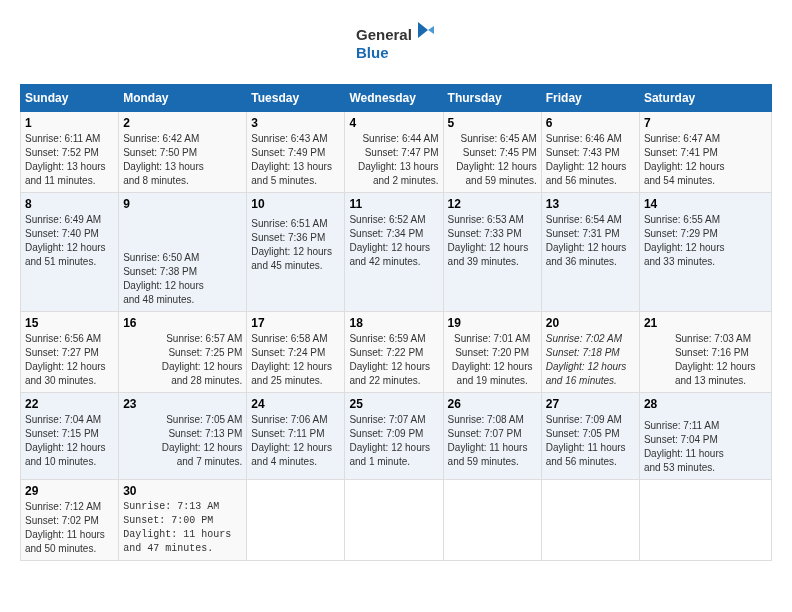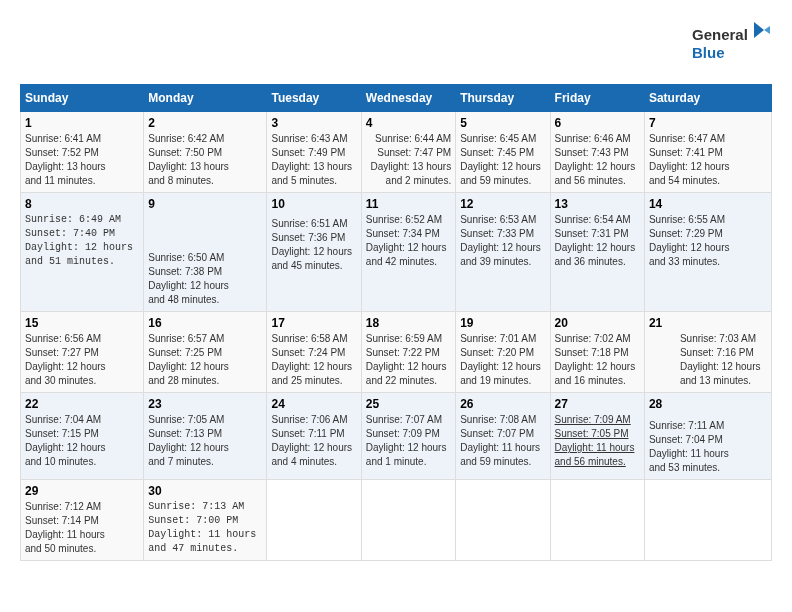--- a/index.html
+++ b/index.html
@@ -5,21 +5,21 @@
     * { box-sizing: border-box; margin: 0; padding: 0; }
     body {
       font-family: Arial, sans-serif;
       background: #fff;
       width: 792px;
       min-height: 612px;
       padding: 20px;
     }
     .header-area {
       display: flex;
-      justify-content: flex-end;
+      justify-content: center;
       align-items: flex-start;
       margin-bottom: 16px;
     }
     .logo {
       display: flex;
       align-items: center;
       gap: 4px;
     }
     .title-area {
       text-align: right;
@@ -106,21 +106,21 @@
         <th>Wednesday</th>
         <th>Thursday</th>
         <th>Friday</th>
         <th>Saturday</th>
       </tr>
   </thead>
   <tbody id="calendar-body">
   <tr>
         <td>
           <div class="day-number">1</div>
-          <div class="day-info" style="white-space: pre-line;">Sunrise: 6:41 AM
+          <div class="day-info" style="white-space: pre-line;">Sunrise: 6:11 AM
 Sunset: 7:52 PM
 Daylight: 13 hours
 and 11 minutes.</div>
         </td>
         <td>
           <div class="day-number">2</div>
           <div class="day-info" style="white-space: pre-line;">Sunrise: 6:42 AM
 Sunset: 7:50 PM
 Daylight: 13 hours
 and 8 minutes.</div>
@@ -134,21 +134,21 @@
         </td>
         <td>
           <div class="day-number">4</div>
           <div class="day-info" style="white-space: pre-line; text-align: right;">Sunrise: 6:44 AM
 Sunset: 7:47 PM
 Daylight: 13 hours
 and 2 minutes.</div>
         </td>
         <td>
           <div class="day-number">5</div>
-          <div class="day-info" style="white-space: pre-line;">Sunrise: 6:45 AM
+          <div class="day-info" style="white-space: pre-line; text-align: right;">Sunrise: 6:45 AM
 Sunset: 7:45 PM
 Daylight: 12 hours
 and 59 minutes.</div>
         </td>
         <td>
           <div class="day-number">6</div>
           <div class="day-info" style="white-space: pre-line;">Sunrise: 6:46 AM
 Sunset: 7:43 PM
 Daylight: 12 hours
 and 56 minutes.</div>
@@ -157,21 +157,21 @@
           <div class="day-number">7</div>
           <div class="day-info" style="white-space: pre-line;">Sunrise: 6:47 AM
 Sunset: 7:41 PM
 Daylight: 12 hours
 and 54 minutes.</div>
         </td>
       </tr>
       <tr>
         <td>
           <div class="day-number">8</div>
-          <div class="day-info" style="white-space: pre-line; font-family: Liberation Mono, monospace;">Sunrise: 6:49 AM
+          <div class="day-info" style="white-space: pre-line;">Sunrise: 6:49 AM
 Sunset: 7:40 PM
 Daylight: 12 hours
 and 51 minutes.</div>
         </td>
         <td>
           <div class="day-number">9</div>
           <div class="day-info" style="white-space: pre-line; margin-top: 40px;">Sunrise: 6:50 AM
 Sunset: 7:38 PM
 Daylight: 12 hours
 and 48 minutes.</div>
@@ -215,49 +215,49 @@
       <tr>
         <td>
           <div class="day-number">15</div>
           <div class="day-info" style="white-space: pre-line;">Sunrise: 6:56 AM
 Sunset: 7:27 PM
 Daylight: 12 hours
 and 30 minutes.</div>
         </td>
         <td>
           <div class="day-number">16</div>
-          <div class="day-info" style="white-space: pre-line;">Sunrise: 6:57 AM
+          <div class="day-info" style="white-space: pre-line; text-align: right;">Sunrise: 6:57 AM
 Sunset: 7:25 PM
 Daylight: 12 hours
 and 28 minutes.</div>
         </td>
         <td>
           <div class="day-number">17</div>
           <div class="day-info" style="white-space: pre-line;">Sunrise: 6:58 AM
 Sunset: 7:24 PM
 Daylight: 12 hours
 and 25 minutes.</div>
         </td>
         <td>
           <div class="day-number">18</div>
           <div class="day-info" style="white-space: pre-line;">Sunrise: 6:59 AM
 Sunset: 7:22 PM
 Daylight: 12 hours
 and 22 minutes.</div>
         </td>
         <td>
           <div class="day-number">19</div>
-          <div class="day-info" style="white-space: pre-line;">Sunrise: 7:01 AM
+          <div class="day-info" style="white-space: pre-line; text-align: center;">Sunrise: 7:01 AM
 Sunset: 7:20 PM
 Daylight: 12 hours
 and 19 minutes.</div>
         </td>
         <td>
           <div class="day-number">20</div>
-          <div class="day-info" style="white-space: pre-line;">Sunrise: 7:02 AM
+          <div class="day-info" style="white-space: pre-line; font-style: italic;">Sunrise: 7:02 AM
 Sunset: 7:18 PM
 Daylight: 12 hours
 and 16 minutes.</div>
         </td>
         <td>
           <div class="day-number">21</div>
           <div class="day-info" style="white-space: pre-line; margin-left: 31px;">Sunrise: 7:03 AM
 Sunset: 7:16 PM
 Daylight: 12 hours
 and 13 minutes.</div>
@@ -266,21 +266,21 @@
       <tr>
         <td>
           <div class="day-number">22</div>
           <div class="day-info" style="white-space: pre-line;">Sunrise: 7:04 AM
 Sunset: 7:15 PM
 Daylight: 12 hours
 and 10 minutes.</div>
         </td>
         <td>
           <div class="day-number">23</div>
-          <div class="day-info" style="white-space: pre-line;">Sunrise: 7:05 AM
+          <div class="day-info" style="white-space: pre-line; text-align: right;">Sunrise: 7:05 AM
 Sunset: 7:13 PM
 Daylight: 12 hours
 and 7 minutes.</div>
         </td>
         <td>
           <div class="day-number">24</div>
           <div class="day-info" style="white-space: pre-line;">Sunrise: 7:06 AM
 Sunset: 7:11 PM
 Daylight: 12 hours
 and 4 minutes.</div>
@@ -294,38 +294,38 @@
         </td>
         <td>
           <div class="day-number">26</div>
           <div class="day-info" style="white-space: pre-line;">Sunrise: 7:08 AM
 Sunset: 7:07 PM
 Daylight: 11 hours
 and 59 minutes.</div>
         </td>
         <td>
           <div class="day-number">27</div>
-          <div class="day-info" style="white-space: pre-line; text-decoration: underline;">Sunrise: 7:09 AM
+          <div class="day-info" style="white-space: pre-line;">Sunrise: 7:09 AM
 Sunset: 7:05 PM
 Daylight: 11 hours
 and 56 minutes.</div>
         </td>
         <td>
           <div class="day-number">28</div>
           <div class="day-info" style="white-space: pre-line; margin-top: 8px;">Sunrise: 7:11 AM
 Sunset: 7:04 PM
 Daylight: 11 hours
 and 53 minutes.</div>
         </td>
       </tr>
       <tr>
         <td>
           <div class="day-number">29</div>
           <div class="day-info" style="white-space: pre-line;">Sunrise: 7:12 AM
-Sunset: 7:14 PM
+Sunset: 7:02 PM
 Daylight: 11 hours
 and 50 minutes.</div>
         </td>
         <td>
           <div class="day-number">30</div>
           <div class="day-info" style="white-space: pre-line; font-family: Liberation Mono, monospace;">Sunrise: 7:13 AM
 Sunset: 7:00 PM
 Daylight: 11 hours
 and 47 minutes.</div>
         </td>

